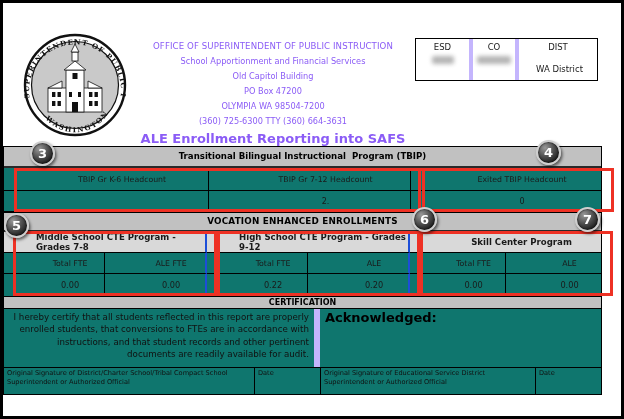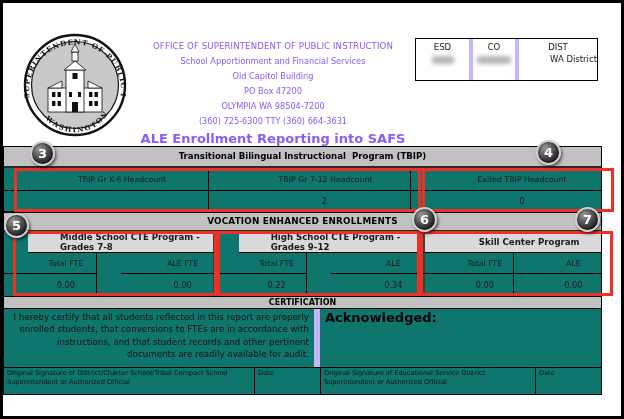--- a/index.html
+++ b/index.html
@@ -16,21 +16,21 @@
   .hdr-line1 { font-size:8.6px; line-height:15px; letter-spacing:0.1px; }
   .hdr-line  { font-size:8.2px; line-height:15px; }
   .hdr-title { font-size:13px; font-weight:bold; line-height:16px; margin-top:2px; }
 
   .esd-box { position:absolute; left:412px; top:35px; width:183px; height:43px;
              border:1px solid #000; display:flex; }
   .esd-cell { border-right:4px solid #c4b5fd; padding-top:3px; font-size:8.5px; color:#1a1a1a; text-align:center; }
   .esd-cell:last-child { border-right:none; }
   .esd-cell .lbl { font-size:8.5px; }
   .blur-blob { height:8px; border-radius:2px; background:#b5b5b5; filter:blur(2px); margin:4px auto 0; }
-  .dist-val { font-size:8.5px; text-align:right; padding-left:3px; margin-top:2px; }
+  .dist-val { font-size:8.5px; text-align:center; padding-left:3px; margin-top:12px; }
 
   
   .section { position:absolute; left:0; width:599px; border:1px solid #000; background:#0f766e; }
   .graybar { background:#c1c1c1; border-bottom:2px solid #2a2a2a; text-align:center;
              font-weight:bold; color:#000; white-space:pre; }
   .row { display:flex; }
   .cell { border-right:1px solid #000; display:flex; align-items:center; justify-content:center;
           font-size:7.8px; color:#1a1a1a;padding-left:32px; }
   .cell:last-child { border-right:none; }
 
@@ -41,21 +41,21 @@
   .tbip .val-row .cell { height:20px; font-size:8px; }
 
   
   .voc { top:209px; }
   .voc .graybar { height:19px; font-size:8.8px; line-height:17px; letter-spacing:0.2px; }
   .voc .title-row .cell { height:21px; background:#d9d9d9; font-weight:bold; font-size:8.6px;
                           border-bottom:1px solid #000; }
   .voc .head-row .cell { height:21px; border-bottom:1px solid #000; }
   .voc .val-row .cell { height:22px; font-size:8.2px; }
   .voc .cell.sub { border-right:1px solid #000; }
-  .voc .group-end { border-right:2px solid #404040;margin-left:24px; }
+  .voc .group-end { border-right:2px solid #1d4ed8; }
 
   
   .cert { top:293px; }
   .cert .graybar { height:12px; font-size:8px; line-height:11px; border-bottom:1px solid #000; }
   .cert-body { display:flex; height:59px; border-bottom:1px solid #000; }
   .cert-left { width:317px; border-right:6px solid #c4b5fd; padding:2px 5px 0 4px;
                font-size:8.7px; line-height:12.4px; color:#111;text-align:right; }
   .cert-right { width:282px; padding:1px 0 0 5px; font-size:13px; font-weight:bold; color:#000; }
   .sig-row { display:flex; height:26px; }
   .sig-cell { border-right:1px solid #000; font-size:6.6px; line-height:8.6px;
@@ -168,21 +168,21 @@
       <div class="cell group-end" style="width:102px">ALE FTE</div>
       <div class="cell sub" style="width:101px">Total FTE</div>
       <div class="cell group-end" style="width:102px">ALE</div>
       <div class="cell sub" style="width:96px">Total FTE</div>
       <div class="cell" style="width:95px">ALE</div>
     </div>
     <div class="row val-row">
       <div class="cell sub" style="width:101px">0.00</div>
       <div class="cell group-end" style="width:102px">0.00</div>
       <div class="cell sub" style="width:101px">0.22</div>
-      <div class="cell group-end" style="width:102px">0.34</div>
+      <div class="cell group-end" style="width:102px">0.20</div>
       <div class="cell sub" style="width:96px">0.00</div>
       <div class="cell" style="width:95px">0.00</div>
     </div>
   </div>
 
   <div class="section cert">
     <div class="graybar">CERTIFICATION</div>
     <div class="cert-body">
       <div class="cert-left">I hereby certify that all students reflected in this report are properly enrolled students, that conversions to FTEs are in accordance with instructions, and that student records and other pertinent documents are readily available for audit.</div>
       <div class="cert-right">Acknowledged:</div>

